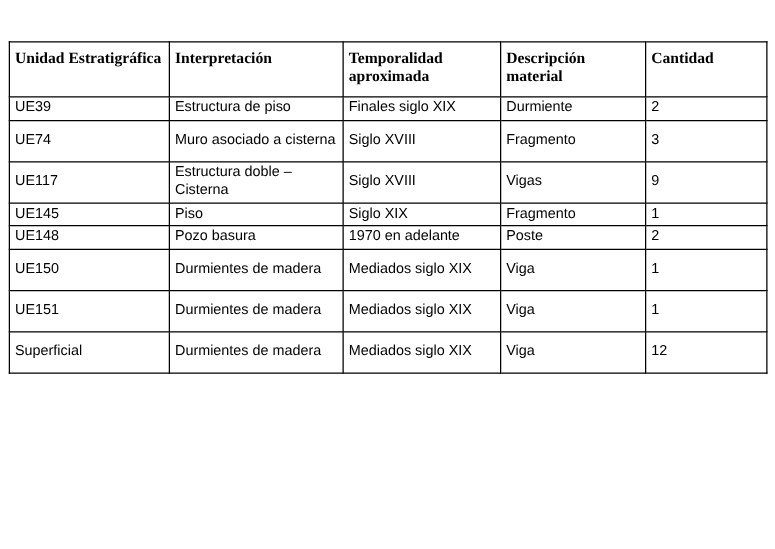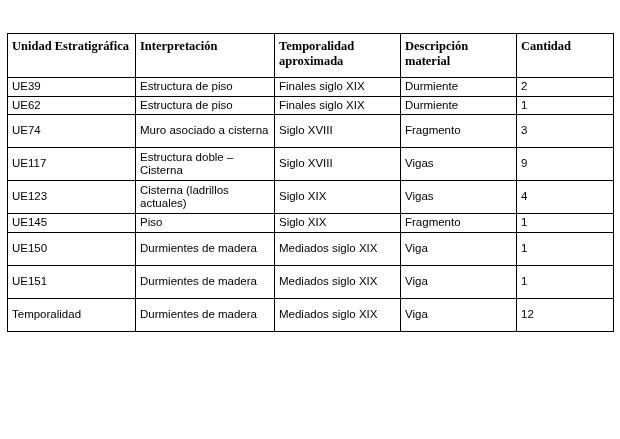--- a/index.html
+++ b/index.html
@@ -83,71 +83,64 @@
       </tr>
     </thead>
     <tbody id="table-body">
         <tr class="h-short">
           <td class="unit">UE39</td>
           <td>Estructura de piso</td>
           <td>Finales siglo XIX</td>
           <td>Durmiente</td>
           <td class="qty">2</td>
         </tr>
-        <tr class="h-short">
-          <td class="unit">UE62</td>
-          <td>Estructura de piso</td>
-          <td>Finales siglo XIX</td>
-          <td>Durmiente</td>
-          <td class="qty">1</td>
-        </tr>
         <tr class="h-tall">
           <td class="unit">UE74</td>
           <td>Muro asociado a cisterna</td>
           <td>Siglo XVIII</td>
           <td>Fragmento</td>
           <td class="qty">3</td>
         </tr>
         <tr class="h-tall">
           <td class="unit">UE117</td>
           <td>Estructura doble – Cisterna</td>
           <td>Siglo XVIII</td>
           <td>Vigas</td>
           <td class="qty">9</td>
         </tr>
-        <tr class="h-tall">
-          <td class="unit">UE123</td>
-          <td>Cisterna (ladrillos actuales)</td>
-          <td>Siglo XIX</td>
-          <td>Vigas</td>
-          <td class="qty">4</td>
-        </tr>
         <tr class="h-short">
           <td class="unit">UE145</td>
           <td>Piso</td>
           <td>Siglo XIX</td>
           <td>Fragmento</td>
           <td class="qty">1</td>
+        </tr>
+        <tr class="h-short">
+          <td class="unit">UE148</td>
+          <td>Pozo basura</td>
+          <td>1970 en adelante</td>
+          <td>Poste</td>
+          <td class="qty">2</td>
         </tr>
         <tr class="h-tall">
           <td class="unit">UE150</td>
           <td>Durmientes de madera</td>
           <td>Mediados siglo XIX</td>
           <td>Viga</td>
           <td class="qty">1</td>
         </tr>
         <tr class="h-tall">
           <td class="unit">UE151</td>
           <td>Durmientes de madera</td>
           <td>Mediados siglo XIX</td>
           <td>Viga</td>
           <td class="qty">1</td>
         </tr>
         <tr class="h-tall">
-          <td class="unit">Temporalidad</td>
+          <td class="unit">Superficial</td>
           <td>Durmientes de madera</td>
           <td>Mediados siglo XIX</td>
           <td>Viga</td>
           <td class="qty">12</td>
         </tr>
       </tbody>
   </table>
 </div>
 
 </body></html>

